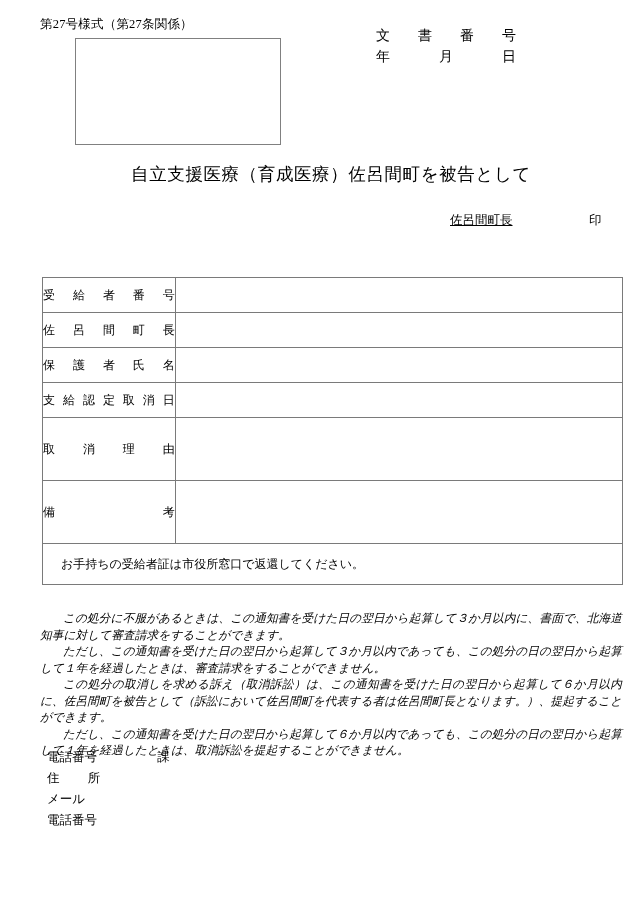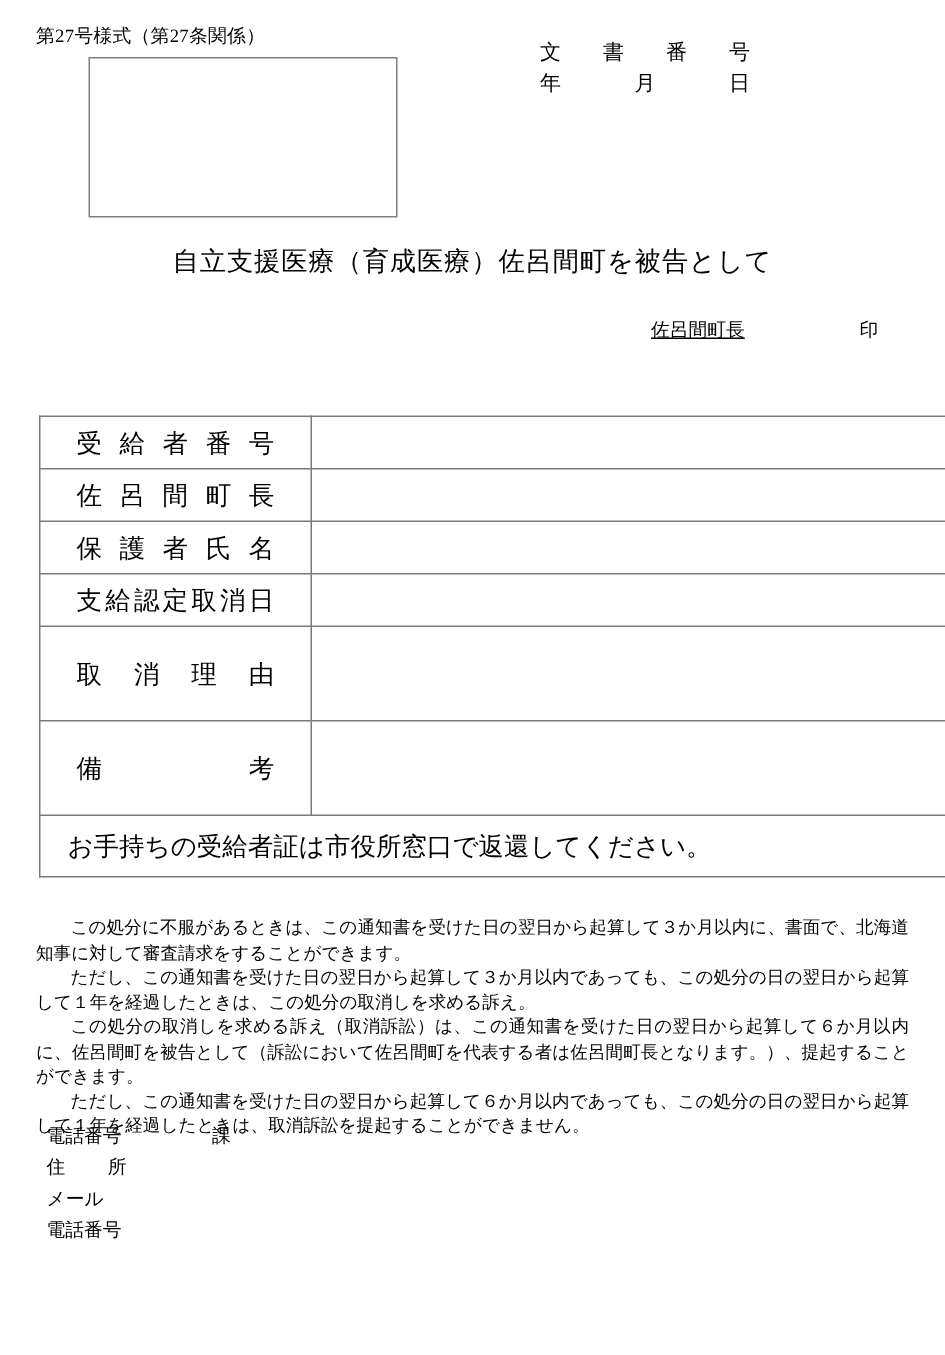--- a/index.html
+++ b/index.html
@@ -11,21 +11,21 @@
     width: 630px;
     height: 903px;
     position: relative;
     font-family: "Liberation Serif", "DejaVu Serif", serif;
     color: #000000;
     overflow: hidden;
   }
 
   .page {
     position: absolute;
-    left: 0; top: 0;
+    left: 16px; top: 0;
     width: 534px;
     height: 903px;
   }
 
   
   .form-no {
     position: absolute;
     left: 24px;
     top: 16px;
     font-size: 12.5px;
@@ -113,22 +113,22 @@
   .form-table {
     position: absolute;
     left: 26px;
     top: 277px;
     width: 578px;
     border-collapse: collapse;
     table-layout: fixed;
   }
   .form-table td {
     border: 1px solid #7a7a7a;
-    font-size: 17px;
-    padding: 0 24px;
+    font-size: 12px;
+    padding: 0 0;
     vertical-align: middle;
   }
   .form-table td.label {
     width: 132px;
     text-align: center;
   }
   .form-table td.label span.spread {
     display: inline-block;
     width: 100%;
     text-align: justify;
@@ -147,20 +147,21 @@
   }
 
   
   .appeal {
     position: absolute;
     left: 24px;
     top: 611px;
     width: 582px;
     font-size: 11.7px;
     line-height: 16.5px;
+    font-style: italic;
   }
   .appeal p {
     margin: 0;
     text-indent: 23px;
     text-align: justify;
     letter-spacing: 0.05px;
   }
 
   
   .contact {
@@ -237,21 +238,21 @@
         <td class="value"></td>
       </tr>
       <tr class="r-note">
         <td colspan="2">お手持ちの受給者証は市役所窓口で返還してください。</td>
       </tr>
     </tbody>
   </table>
 
   <div class="appeal">
     <p>この処分に不服があるときは、この通知書を受けた日の翌日から起算して３か月以内に、書面で、北海道知事に対して審査請求をすることができます。</p>
-    <p>ただし、この通知書を受けた日の翌日から起算して３か月以内であっても、この処分の日の翌日から起算して１年を経過したときは、この処分の取消しを求める訴え。</p>
+    <p>ただし、この通知書を受けた日の翌日から起算して３か月以内であっても、この処分の日の翌日から起算して１年を経過したときは、審査請求をすることができません。</p>
     <p>この処分の取消しを求める訴え（取消訴訟）は、この通知書を受けた日の翌日から起算して６か月以内に、佐呂間町を被告として（訴訟において佐呂間町を代表する者は佐呂間町長となります。）、提起することができます。</p>
     <p>ただし、この通知書を受けた日の翌日から起算して６か月以内であっても、この処分の日の翌日から起算して１年を経過したときは、取消訴訟を提起することができません。</p>
   </div>
 
   <div class="contact">
     <div class="dept">
       <span class="town">電話番号</span>
       <span class="gap"></span>
       <span>課</span>
     </div>

